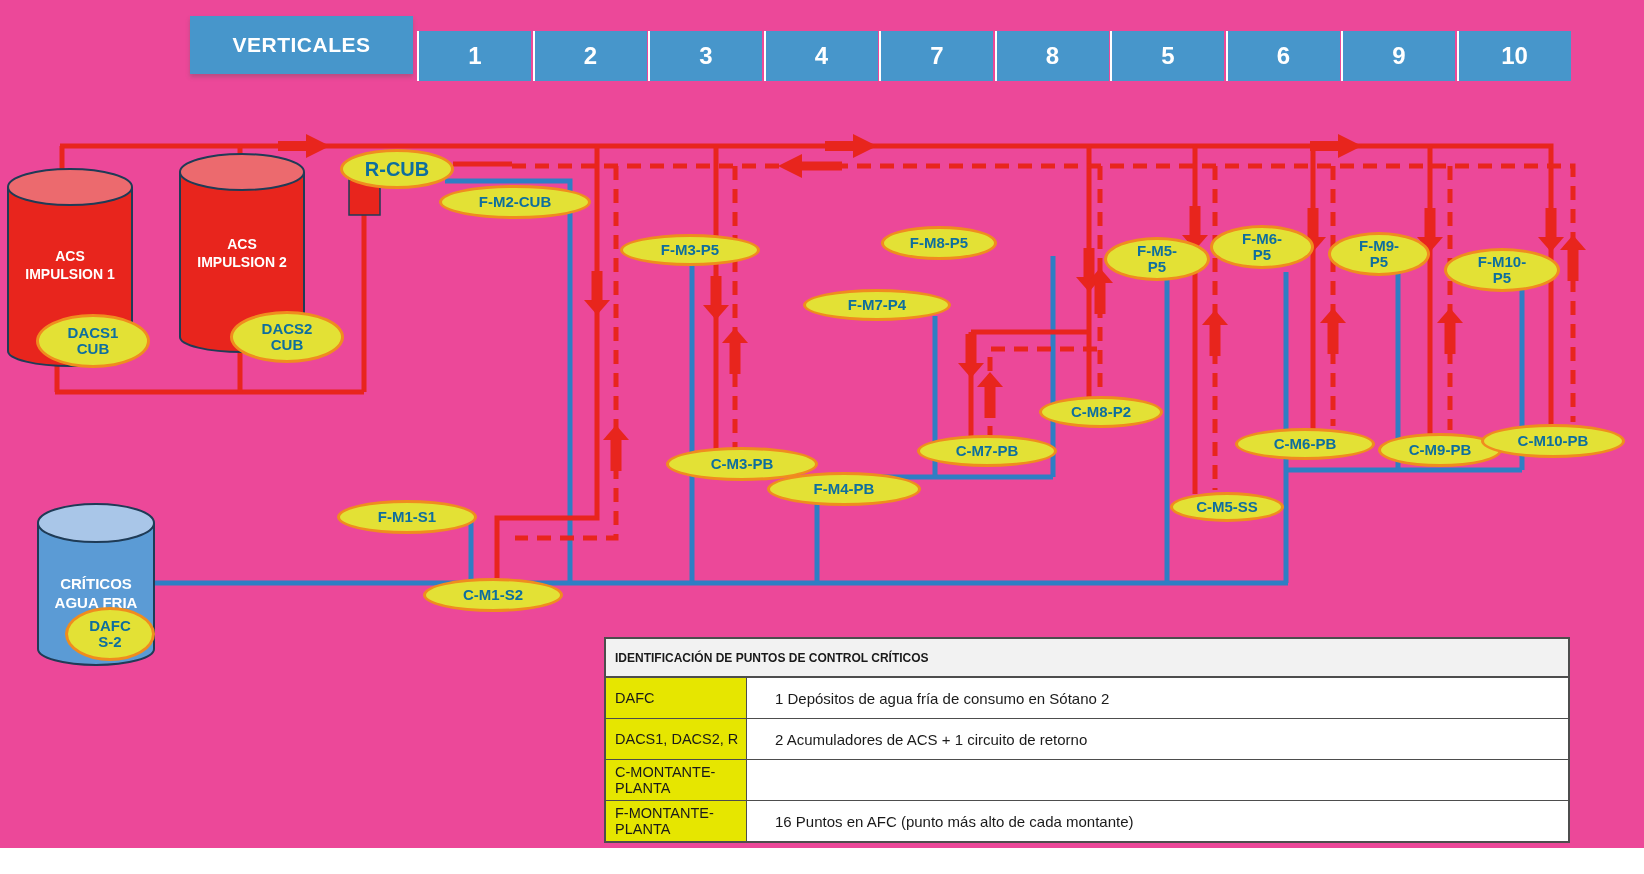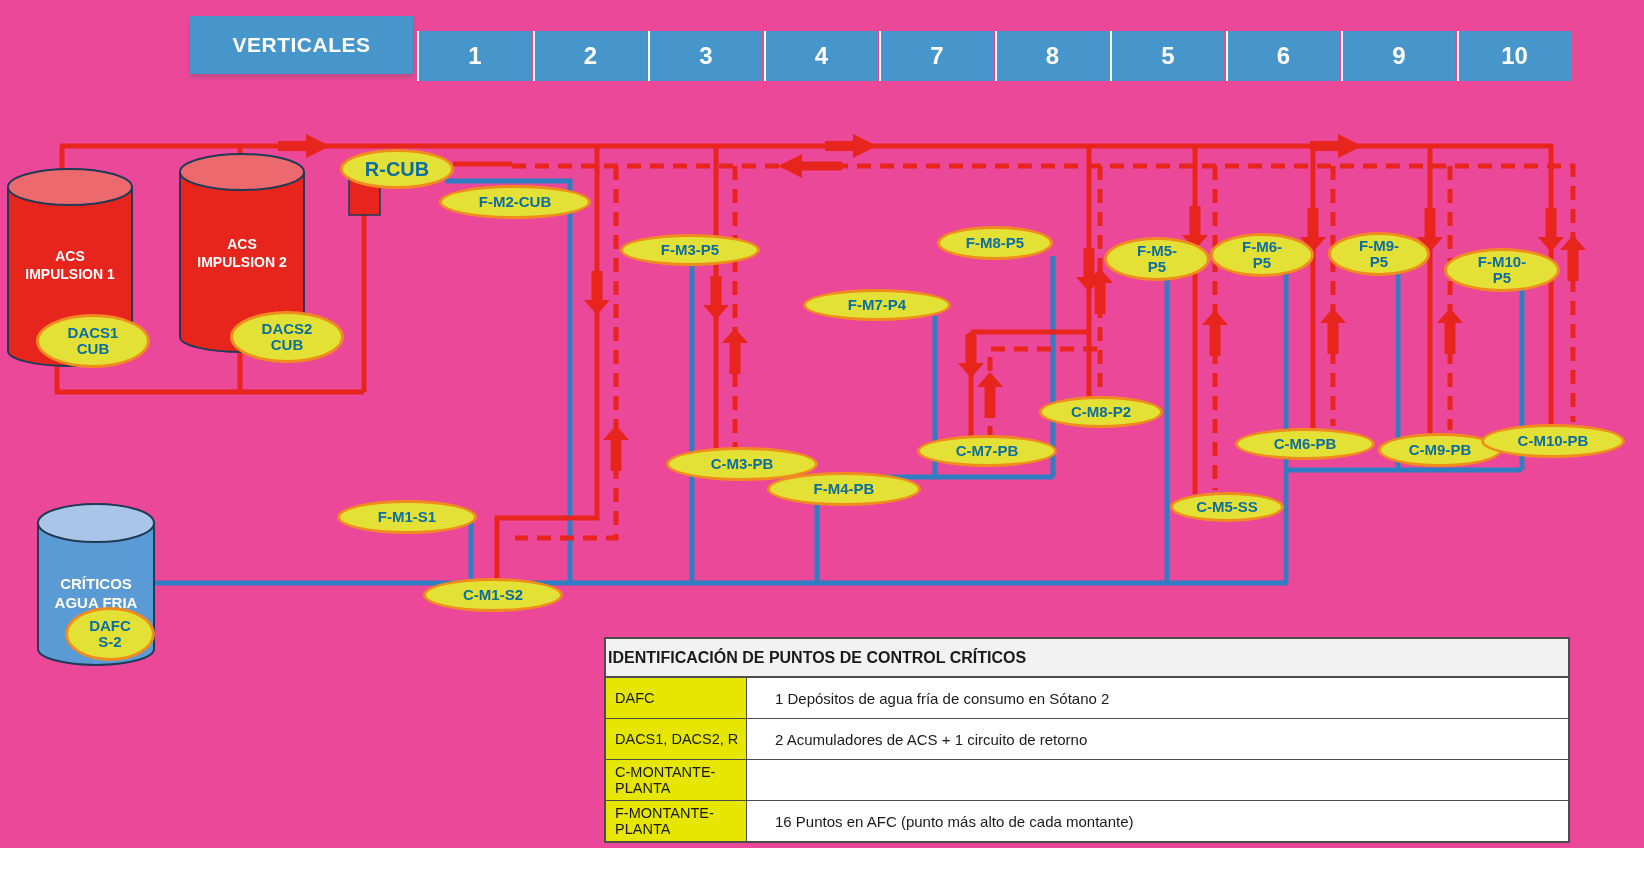--- a/index.html
+++ b/index.html
@@ -29,22 +29,22 @@
     position:absolute;color:#ffffff;font-weight:bold;font-size:14px;line-height:1.3;
     display:flex;align-items:center;justify-content:center;text-align:center;
     white-space:pre-line;z-index:4;
   }
   
   #legend{
     position:absolute;left:604px;top:637px;width:962px;z-index:6;
     border:2px solid #4d4d4d;background:#fff;color:#1a1a1a;font-size:15px;
   }
   #legend .t-header{
-    height:37px;display:flex;align-items:center;padding-left:2px;
-    background:#f2f2f2;font-weight:bold;font-size:16px;border-bottom:2px solid #4d4d4d;
+    height:37px;display:flex;align-items:center;padding-left:9px;
+    background:#f2f2f2;font-weight:bold;font-size:12px;border-bottom:2px solid #4d4d4d;
   }
   #legend .t-row{display:flex;height:40px;border-bottom:1.5px solid #4d4d4d;}
   #legend .t-row:last-child{border-bottom:none;}
   #legend .t-key{
     width:131px;flex:0 0 131px;background:#e6e600;display:flex;align-items:center;
     padding-left:9px;border-right:1.5px solid #4d4d4d;font-size:14.5px;
   }
   #legend .t-desc{flex:1;display:flex;align-items:center;padding-left:28px;}
   svg{position:absolute;left:0;top:0;z-index:1;}
 </style>
@@ -192,25 +192,25 @@
 
   <div class="tag" style="left:340px;top:149px;width:114px;height:40px;font-size:20px">R-CUB</div>
   <div class="tag" style="left:439px;top:185px;width:152px;height:34px">F-M2-CUB</div>
   <div class="tag" style="left:620px;top:234px;width:140px;height:32px">F-M3-P5</div>
   <div class="tag" style="left:337px;top:500px;width:140px;height:34px">F-M1-S1</div>
   <div class="tag" style="left:423px;top:578px;width:140px;height:34px">C-M1-S2</div>
   <div class="tag" style="left:666px;top:447px;width:152px;height:34px">C-M3-PB</div>
   <div class="tag" style="left:767px;top:472px;width:154px;height:34px">F-M4-PB</div>
   <div class="tag" style="left:803px;top:289px;width:148px;height:32px">F-M7-P4</div>
   <div class="tag" style="left:917px;top:435px;width:140px;height:32px">C-M7-PB</div>
-  <div class="tag" style="left:937px;top:226px;width:116px;height:34px">F-M8-P5</div>
+  <div class="tag" style="left:881px;top:226px;width:116px;height:34px">F-M8-P5</div>
   <div class="tag" style="left:1039px;top:396px;width:124px;height:32px">C-M8-P2</div>
   <div class="tag" style="left:1104px;top:237px;width:106px;height:44px">F-M5-
 P5</div>
-  <div class="tag" style="left:1210px;top:233px;width:104px;height:44px">F-M6-
+  <div class="tag" style="left:1210px;top:225px;width:104px;height:44px">F-M6-
 P5</div>
   <div class="tag" style="left:1170px;top:492px;width:114px;height:30px">C-M5-SS</div>
   <div class="tag" style="left:1235px;top:428px;width:140px;height:32px">C-M6-PB</div>
   <div class="tag" style="left:1328px;top:232px;width:102px;height:44px">F-M9-
 P5</div>
   <div class="tag" style="left:1378px;top:433px;width:124px;height:34px">C-M9-PB</div>
   <div class="tag" style="left:1444px;top:248px;width:116px;height:44px">F-M10-
 P5</div>
   <div class="tag" style="left:1481px;top:424px;width:144px;height:34px">C-M10-PB</div>
   <div class="tag" style="left:36px;top:314px;width:114px;height:54px">DACS1

